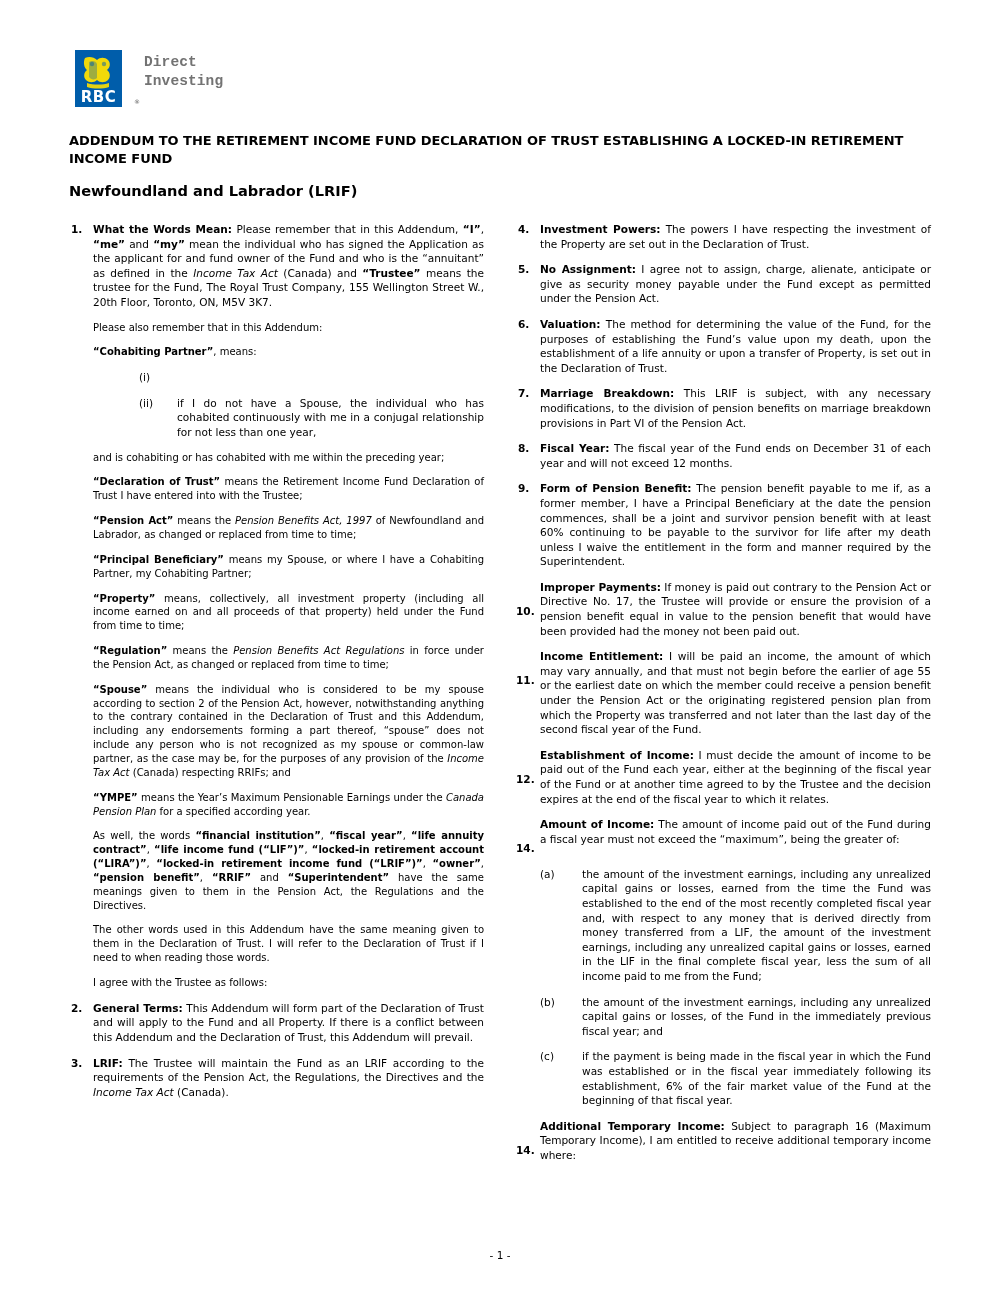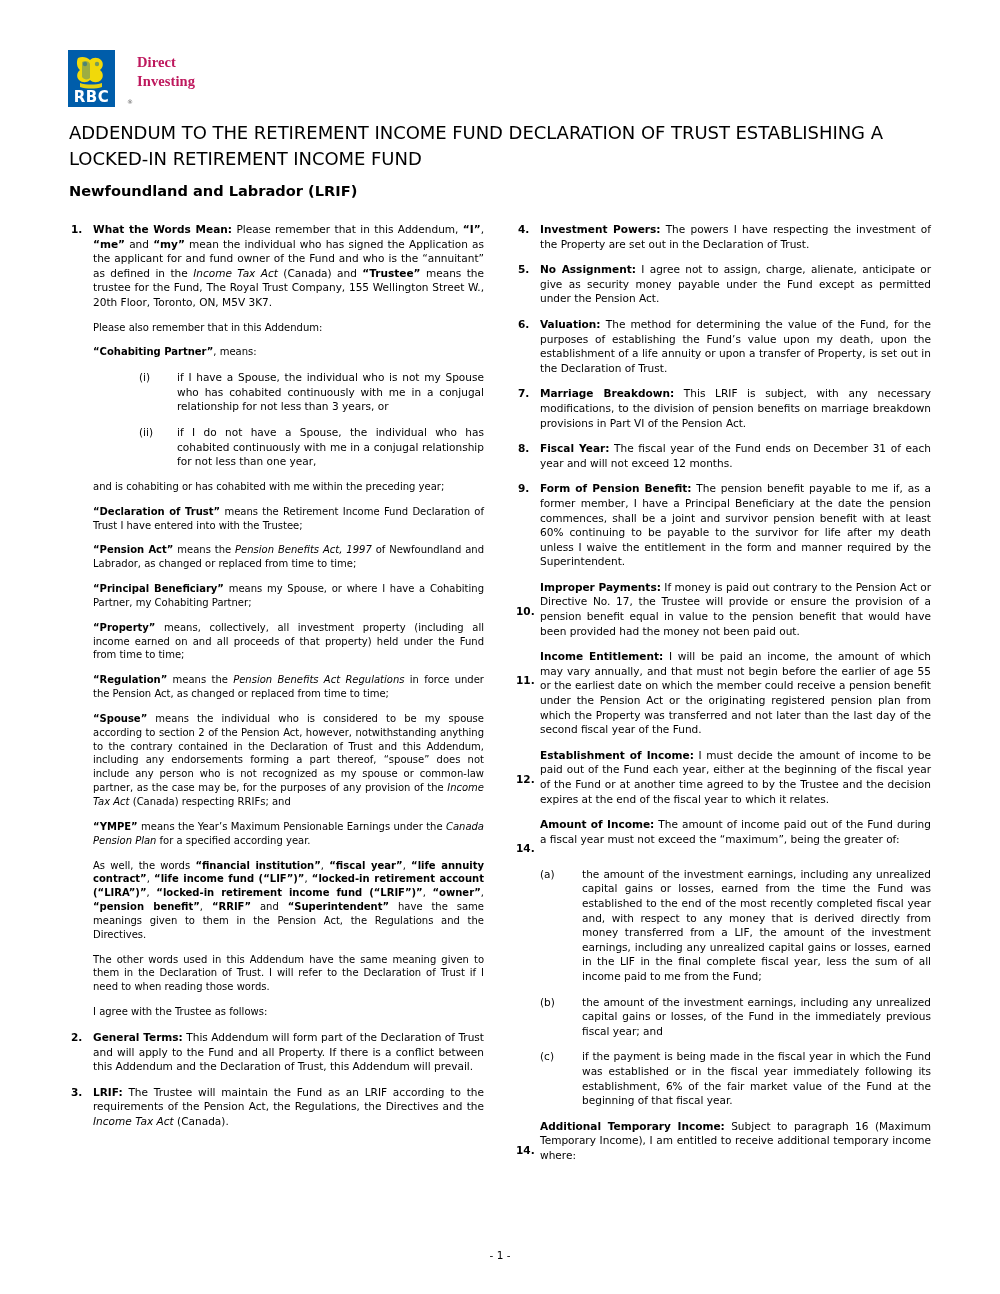--- a/index.html
+++ b/index.html
@@ -29,49 +29,50 @@
     left: 68px;
     top: 50px;
     display: flex;
     align-items: flex-start;
   }
   .logo-shield {
     width: 56px;
     height: 57px;
     position: relative;
     flex: none;
+    margin-left: 7px;
   }
   .logo-shield svg { display: block; }
   .logo-reg {
     position: absolute;
     right: -9px;
     bottom: 2px;
     font-size: 6px;
     color: #5a5a5a;
   }
   .brand-text {
     margin-left: 13px;
     margin-top: 3px;
-    font-family: Liberation Serif, serif;
+    font-family: Liberation Mono, monospace;
     font-size: 14.5px;
     font-weight: bold;
     line-height: 1.33;
-    color: #be185d;
+    color: #737373;
     letter-spacing: 0.1px;
   }
   .brand-text div { white-space: nowrap; }
 
   
   .doc-title {
     position: absolute;
     left: 69px;
-    top: 120px;
+    top: 132px;
     width: 862px;
-    font-size: 18px;
-    font-weight: normal;
+    font-size: 13px;
+    font-weight: bold;
     line-height: 1.42;
     letter-spacing: -0.05px;
   }
   .doc-subtitle {
     position: absolute;
     left: 69px;
     top: 181px;
     width: 862px;
     font-size: 14.6px;
     font-weight: bold;
@@ -199,21 +200,20 @@
         <div class="num">1.</div>
         <div class="body"><b>What the Words Mean:</b><span> Please remember that in this Addendum, </span><b>“I”</b><span>, </span><b>“me”</b><span> and </span><b>“my”</b><span> mean the individual who has signed the Application as the applicant for and fund owner of the Fund and who is the “annuitant” as defined in the </span><i>Income Tax Act</i><span> (Canada) and </span><b>“Trustee”</b><span> means the trustee for the Fund, The Royal Trust Company, 155 Wellington Street W., 20th Floor, Toronto, ON, M5V 3K7.</span></div>
       </div>
 
       <div class="para">Please also remember that in this Addendum:</div>
 
       <div class="para"><b>“Cohabiting Partner”</b><span>, means:</span></div>
 
       <div class="subitem deep">
         <div class="mark narrow">(i)</div>
-        <div class="sbody">if I have a Spouse, the individual who is not my Spouse who has cohabited continuously with me in a conjugal relationship for not less than 3 years, or</div>
       </div>
 
       <div class="subitem deep">
         <div class="mark narrow">(ii)</div>
         <div class="sbody">if I do not have a Spouse, the individual who has cohabited continuously with me in a conjugal relationship for not less than one year,</div>
       </div>
 
       <div class="para">and is cohabiting or has cohabited with me within the preceding year;</div>
 
       <div class="para"><b>“Declaration of Trust”</b><span> means the Retirement Income Fund Declaration of Trust I have entered into with the Trustee;</span></div>

